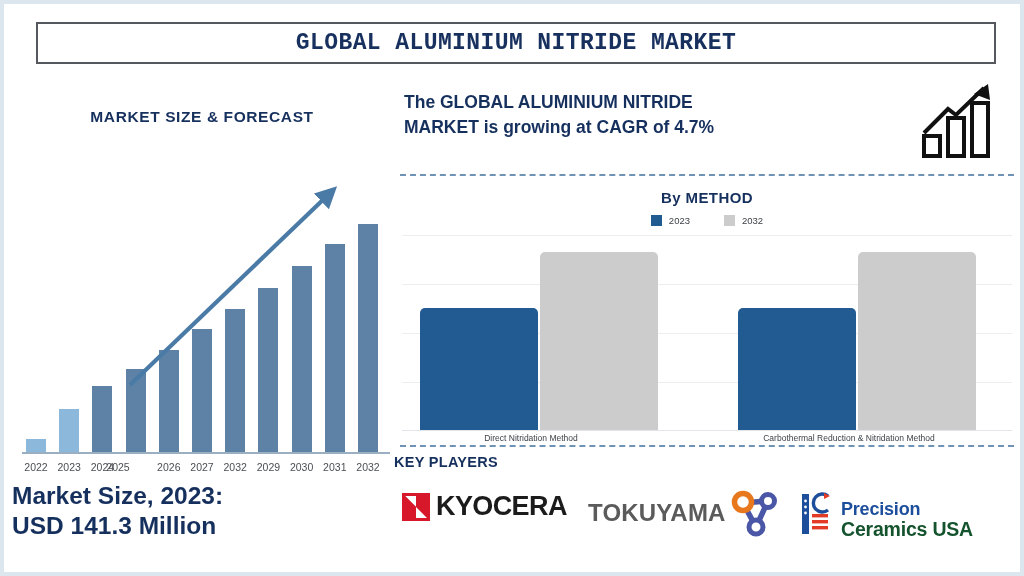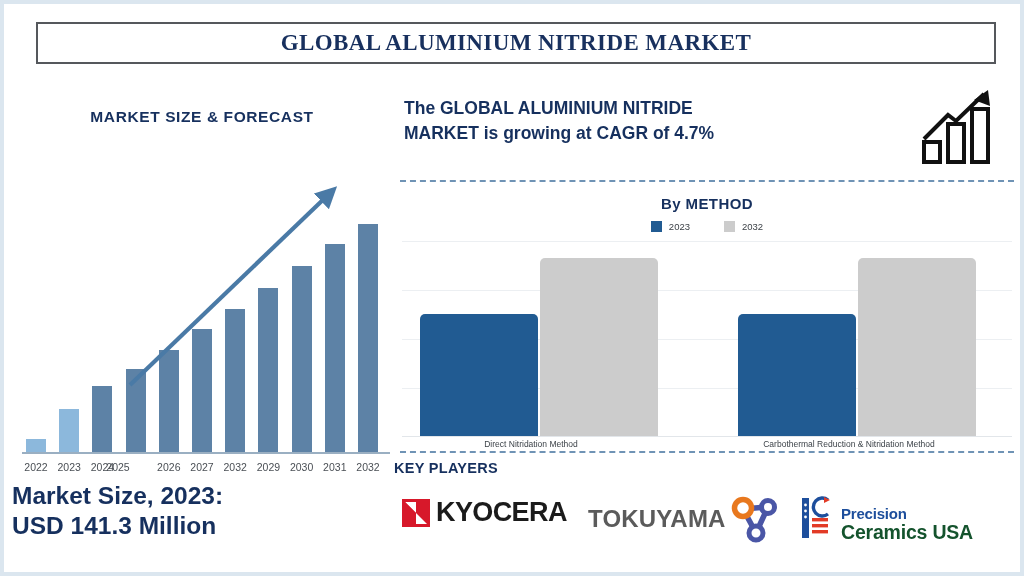--- a/index.html
+++ b/index.html
@@ -32,21 +32,21 @@
     display: flex;
     align-items: center;
     justify-content: center;
     background: #ffffff;
   }
   .title-text {
     font-size: 23px;
     font-weight: bold;
     letter-spacing: 0.4px;
     color: #18305e;
-    font-family: Liberation Serif, serif;
+    font-family: Liberation Mono, monospace;
     white-space: nowrap;
   }
 
   
   .left-panel {
     position: absolute;
     left: 8px;
     top: 85px;
     width: 380px;
     height: 480px;
@@ -117,21 +117,21 @@
     font-size: 24.5px;
     font-weight: bold;
     color: #16305e;
     line-height: 1.22;
   }
 
   
   .right-panel {
     position: absolute;
     left: 390px;
-    top: 79px;
+    top: 73px;
     width: 626px;
     height: 485px;
   }
   .growth-line {
     position: absolute;
     left: 10px;
     top: 13px;
     width: 480px;
     font-size: 17.5px;
     font-weight: bold;
@@ -274,21 +274,21 @@
     font-weight: bold;
     color: #5b5b5b;
     letter-spacing: 0.2px;
   }
   .tokuyama-mark { width: 50px; height: 48px; margin-left: 2px; flex: 0 0 auto; }
   
   #logo-precision { left: 408px; top: 6px; }
   .pc-mark { width: 32px; height: 46px; margin-right: 7px; flex: 0 0 auto; }
   .pc-lines { line-height: 1.07; }
   .pc-top {
-    font-size: 15px; font-weight: bold; color: #1d4e9c;
+    font-size: 18px; font-weight: bold; color: #1d4e9c;
     letter-spacing: -0.2px;
     margin-top: 15px;
   }
   .pc-bot {
     font-size: 19.5px; font-weight: bold; color: #14532d;
     letter-spacing: -0.2px;
   }
 </style>
 </head>
 <body>

